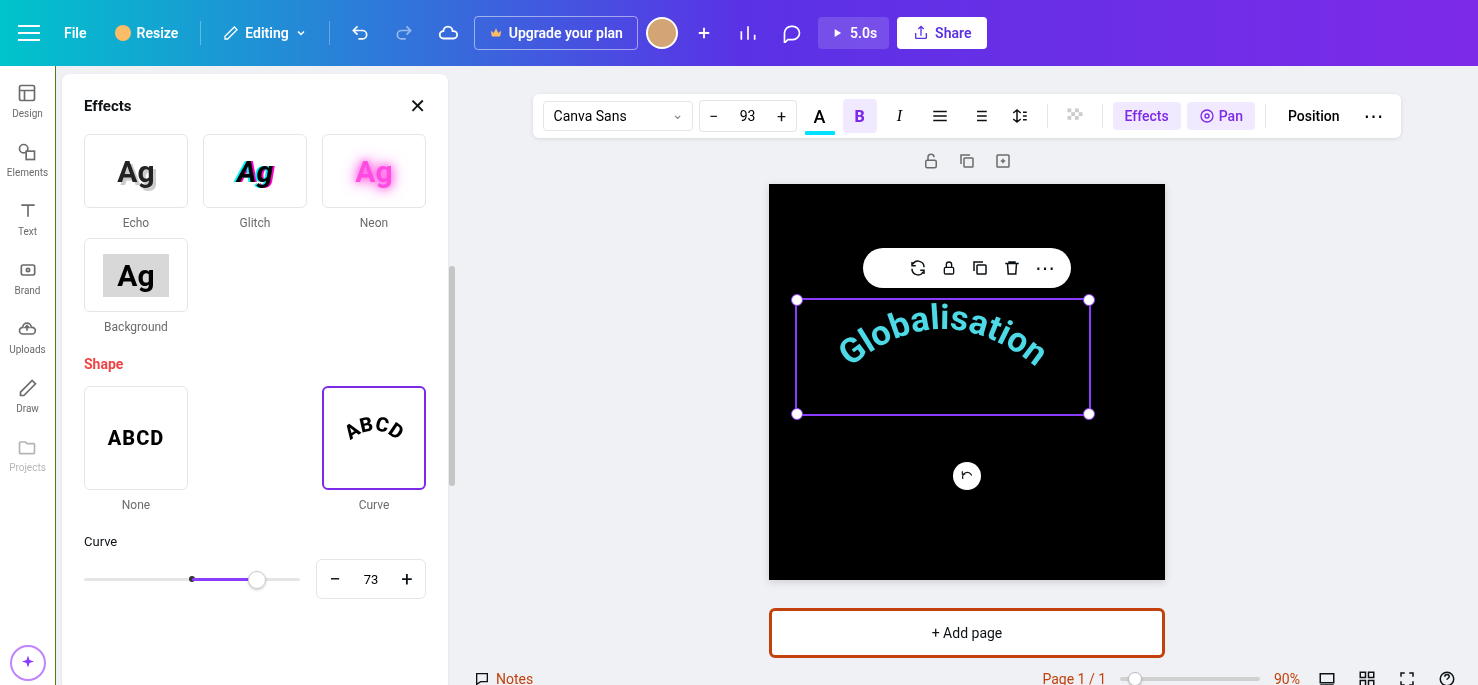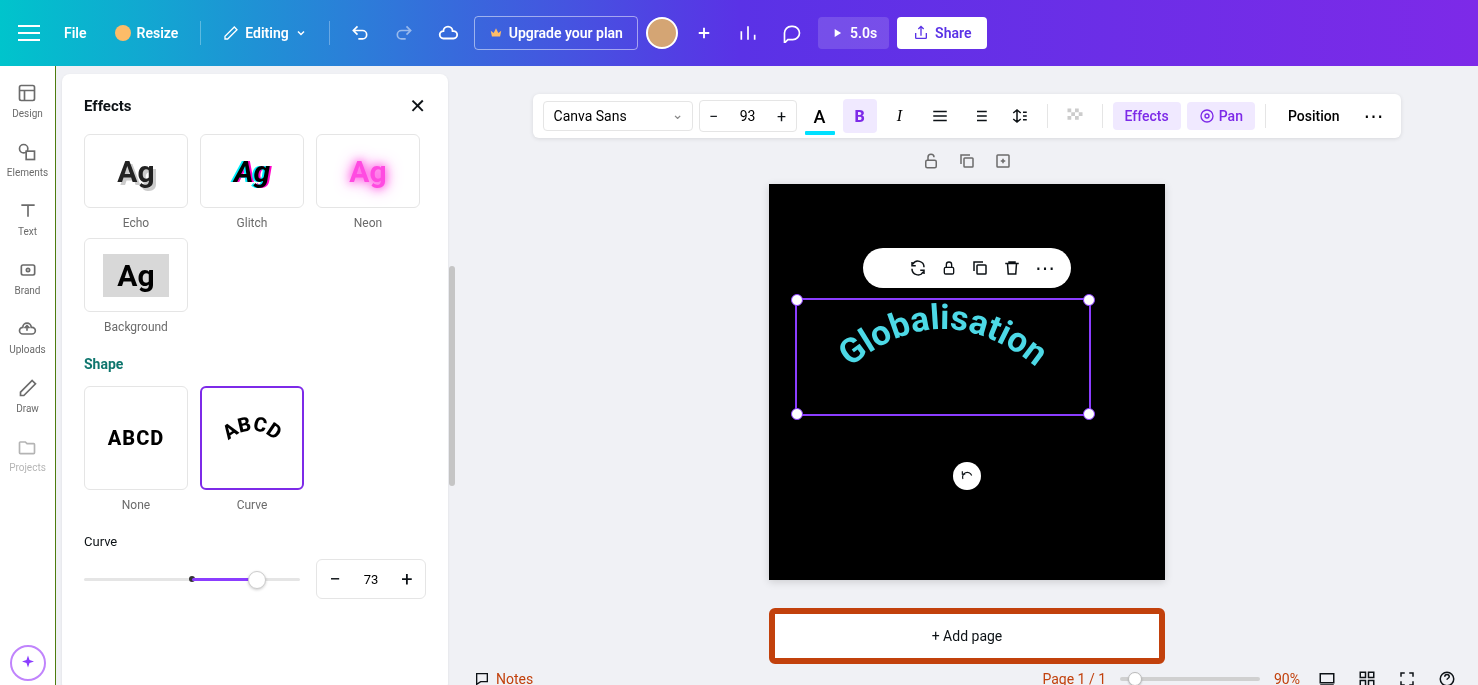--- a/index.html
+++ b/index.html
@@ -24,30 +24,30 @@
 .leftnav .navicon { width: 22px; height: 22px; display: flex; align-items: center; justify-content: center; }
 .leftnav .magic { position: absolute; bottom: 18px; left: 10px; width: 36px; height: 36px; border-radius: 50%; background: #fff; border: 2px solid #c084fc; display:flex;align-items:center;justify-content:center;}
 
 .panel-wrap { width: 400px; display:flex; }
 .panel { width: 386px; background: #fff; border-radius: 8px; margin: 8px 0 8px 6px; padding: 20px 22px; overflow-y: auto; position: relative; box-shadow: 0 1px 3px rgba(0,0,0,0.08); }
 .panel-scroll { width: 8px; background: transparent; padding-top:200px;}
 .panel-scroll .thumb { width:6px; height:220px; background:#c5c5c5; border-radius:3px; margin-left:1px;}
 .panel .header { display: flex; justify-content: space-between; align-items: center; margin-bottom: 16px; }
 .panel .header h2 { font-size: 15px; font-weight: 700; color: #0d1216; }
 .panel .close { font-size: 20px; cursor: pointer; color: #0d1216; }
-.panel .grid3 { display: flex; gap: 12px; margin-bottom: 8px; }
+.panel .grid3 { display: flex; gap: 12px; margin-bottom: 8px; justify-content: space-between; }
 .panel .card { width: 104px; }
 .panel .preview { width: 104px; height: 74px; border: 1px solid #e5e5e5; border-radius: 6px; display: flex; align-items: center; justify-content: center; font-size: 30px; font-weight: 700; cursor: pointer; }
 .panel .preview.selected { border: 2px solid #7d2ae8; }
 .panel .card .lbl { text-align: center; font-size: 12px; color: #6b6b6b; margin-top: 8px; }
 .panel .echo-txt { color: #222; text-shadow: 3px 3px 0 #ccc; }
 .panel .glitch-txt { color: #000; text-shadow: -2px 0 #00f0ff, 2px 0 #ff00c8; font-style: italic; }
 .panel .neon-txt { color: #ff4be1; text-shadow: 0 0 8px #ff4be1, 0 0 16px #ff4be1; }
 .panel .bg-txt { background: #d8d8d8; padding: 4px 14px; color: #000; }
-.panel .section-title { font-size: 14px; font-weight: 700; color: #0f766e; margin: 22px 0 14px; }
+.panel .section-title { font-size: 14px; font-weight: 700; color: #ef4444; margin: 22px 0 14px; }
 .panel .shape-none { letter-spacing: 1px; font-size: 20px; font-weight: 800;}
 .panel .shape-curve svg { overflow: visible; }
 .panel .slider-label { font-size: 13px; color: #0d1216; margin-top: 22px; margin-bottom: 10px;}
 .panel .slider-row { display: flex; align-items: center; gap: 16px; }
 .panel .slider { flex: 1; height: 20px; position: relative; }
 .panel .slider .track { position: absolute; top: 9px; left: 0; right: 0; height: 3px; background: #e5e5e5; border-radius: 2px; }
 .panel .slider .fill { position: absolute; top: 9px; left: 50%; width: 28%; height: 3px; background: #8b3dff; border-radius: 2px; }
 .panel .slider .handle { position: absolute; top: 2px; left: 76%; width: 18px; height: 18px; background: #fff; border: 1px solid #ccc; border-radius: 50%; box-shadow: 0 1px 3px rgba(0,0,0,0.2); }
 .panel .slider .dot { position:absolute; top:7px; left:50%; width:6px; height:6px; background:#333; border-radius:50%; transform:translateX(-50%);}
 .panel .stepper { display: flex; align-items: center; border: 1px solid #e5e5e5; border-radius: 6px; height: 40px; }
@@ -78,21 +78,21 @@
 .selection .handle { position: absolute; width: 12px; height: 12px; background: #fff; border: 1px solid #8b3dff; border-radius: 50%; }
 .selection .h-tl { top: -6px; left: -6px; } .selection .h-tr { top: -6px; right: -6px; }
 .selection .h-bl { bottom: -6px; left: -6px; } .selection .h-br { bottom: -6px; right: -6px; }
 .selection svg { position:absolute; left:0; top:0; width:100%; height:100%; overflow:visible;}
 .selection .curved-text { font-size: 36px; font-weight: 700; fill: #4dd9e6; font-family: sans-serif;}
 
 .floating-toolbar { position: absolute; left: 50%; transform: translateX(-50%); top: 64px; background: #fff; border-radius: 24px; box-shadow: 0 2px 8px rgba(0,0,0,0.15); display: flex; align-items: center; padding: 8px 14px; gap: 14px; }
 .floating-toolbar .fbtn { cursor: pointer; color: #0d1216; font-size: 16px; display:flex; }
 .rotate-handle { position: absolute; left: 50%; transform: translateX(-50%); top: 278px; width: 28px; height: 28px; background: #fff; border-radius: 50%; box-shadow: 0 1px 4px rgba(0,0,0,0.2); display: flex; align-items: center; justify-content: center; font-size: 14px;}
 
-.add-page { margin: 28px auto 0; width: 396px; border: 6px solid #c2410c; border-radius: 6px; padding: 14px; text-align: center; font-size: 14px; color: #0d1216; cursor: pointer; background:#fff;}
+.add-page { margin: 28px auto 0; width: 396px; border: 3px solid #c2410c; border-radius: 6px; padding: 14px; text-align: center; font-size: 14px; color: #0d1216; cursor: pointer; background:#fff;}
 
 .bottombar { position: absolute; bottom: 0; left: 0; right: 0; height: 40px; display: flex; align-items: center; padding: 0 18px; gap: 14px; font-size: 14px; color: #c2410c; }
 .bottombar .notes { display: flex; align-items: center; gap: 6px; cursor: pointer; }
 .bottombar .spacer { flex: 1; }
 .bottombar .zoom-slider { width: 140px; height: 4px; background: #d0d0d0; border-radius: 2px; position: relative; }
 .bottombar .zoom-slider .zh { position: absolute; left: 8px; top: -5px; width: 14px; height: 14px; background: #fff; border: 1px solid #bbb; border-radius: 50%; box-shadow:0 1px 2px rgba(0,0,0,0.2);}
 .bottombar .bicon { cursor: pointer; padding: 4px; }
 
 svg { display: block; }
 </style>

